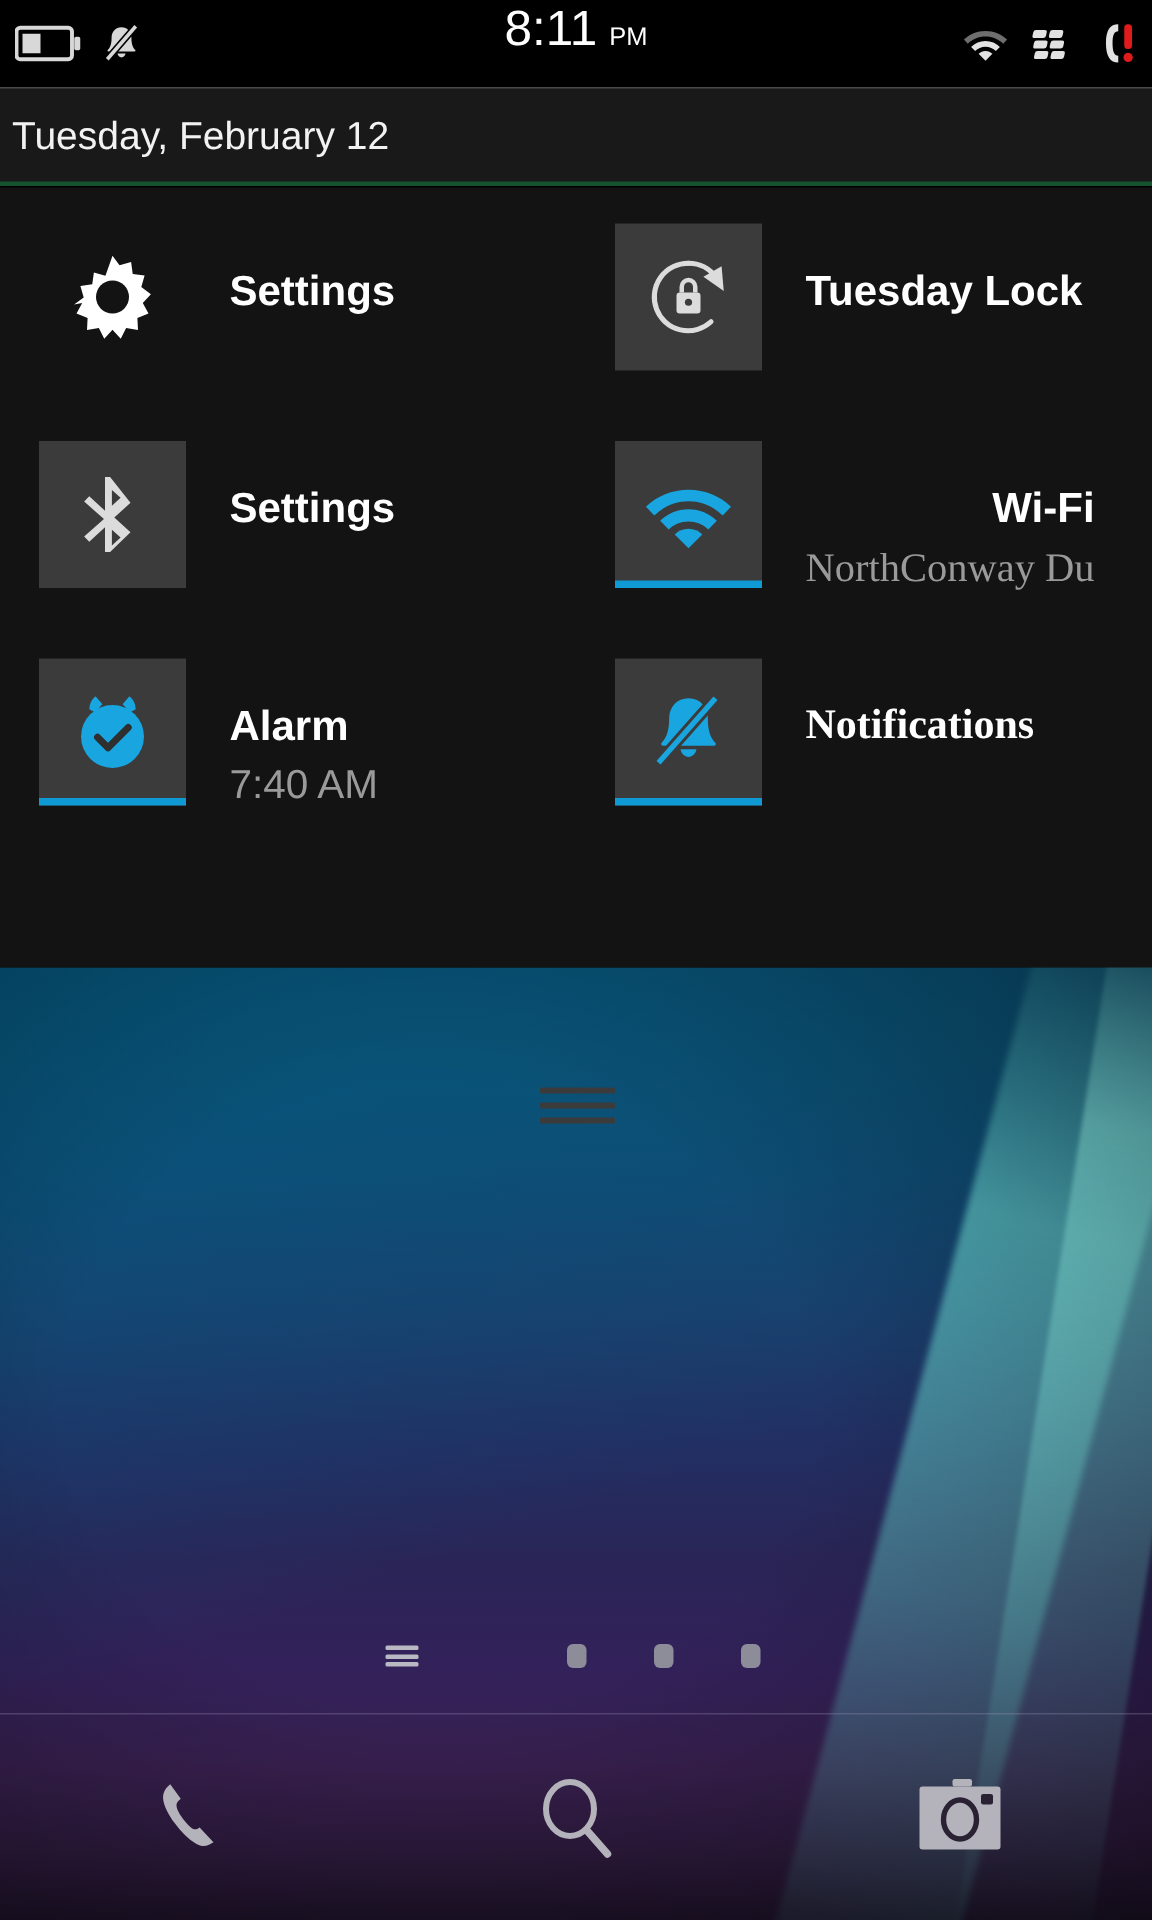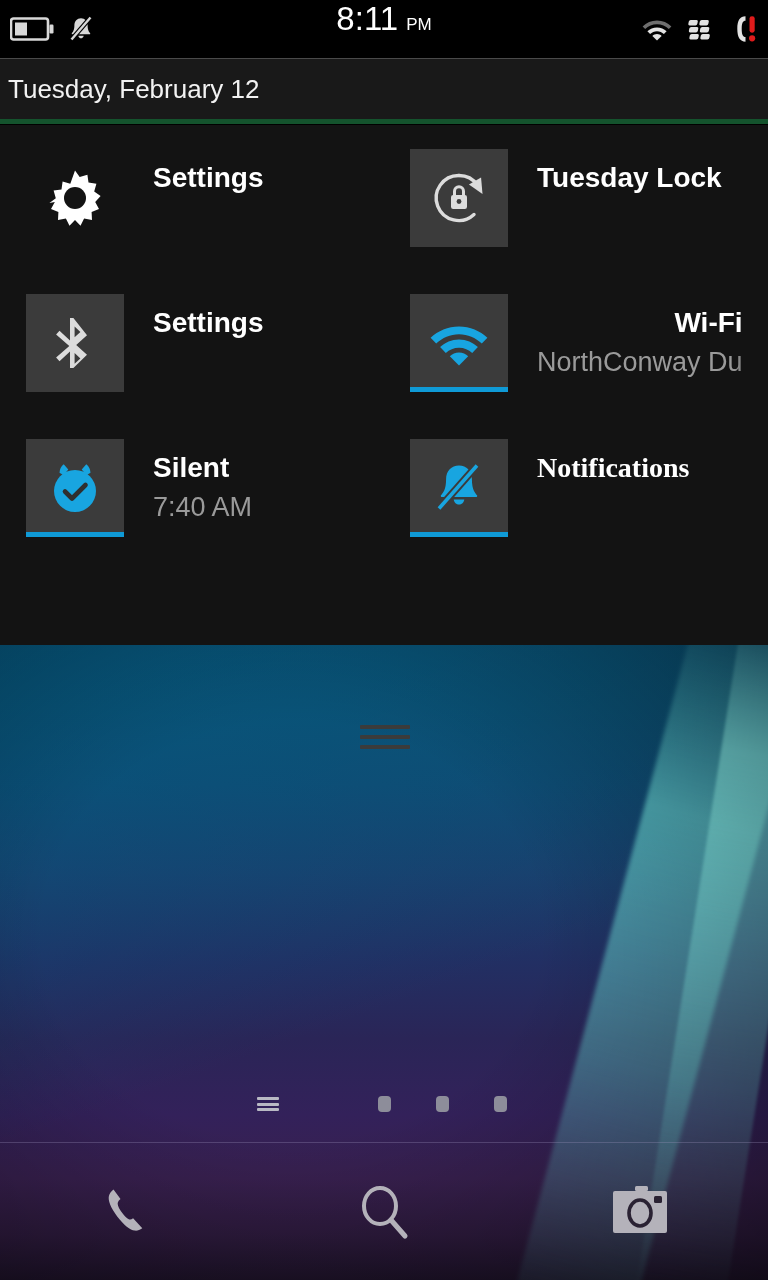--- a/index.html
+++ b/index.html
@@ -62,21 +62,21 @@
                display:flex; align-items:baseline; justify-content:center; }
   .sb-right { position:absolute; right:10px; top:0; height:58px; display:flex; align-items:center; gap:14px; }
   .clock-time { color:#fff; font-size:33px; letter-spacing:0px; font-weight:400; }
   .clock-ampm { color:#fff; font-size:17px; font-weight:400; margin-left:8px; }
 
   
   .datebar {
     position:absolute; left:0; top:58px; width:768px; height:66px;
     background:#191919;
     border-top:1px solid #4a4a4a;
-    border-bottom:5px solid #14532d;
+    border-bottom:3px solid #14532d;
     display:flex; align-items:center; justify-content:space-between;
     padding:0 8px 0 8px;
   }
   .date-text { color:#f2f2f2; font-size:26px; font-weight:400; }
   .sim-text  { color:#f2f2f2; font-size:26px; font-weight:400; }
 
   
   .panel {
     position:absolute; left:0; top:125px; width:768px; height:520px;
     background:#131313;
@@ -89,27 +89,28 @@
   .tile-icon-wrap {
     position:relative; width:98px; height:98px; margin-left:26px; margin-top:2px;
     flex:0 0 auto;
     display:flex; align-items:center; justify-content:center;
   }
   .tile-icon-wrap.has-bg { background:#3b3b3b; }
   .tile-icon-wrap.plain  { background:transparent; }
   .underline {
     position:absolute; left:0; bottom:0; width:98px; height:5px; background:#0f9ad6;
   }
-  .tile-text { margin-left:29px; margin-top:14px; min-width:0; overflow:hidden; }
+  .tile-text { margin-left:29px; margin-top:30px; min-width:0; overflow:hidden; }
   .tile-title { color:#ffffff; font-size:28px; font-weight:700; line-height:34px; white-space:nowrap; }
   .tile-sub   { color:#9a9a9a; font-size:27px; font-weight:400; line-height:36px; margin-top:4px; white-space:nowrap; }
   .tile-sub.fade {
     -webkit-mask-image:linear-gradient(to right, #000 0px, #000 195px, rgba(0,0,0,0) 250px);
     mask-image:linear-gradient(to right, #000 0px, #000 195px, rgba(0,0,0,0) 250px);
     max-width:250px;
+    font-family:Liberation Serif, serif;
   }
 
   
   .drag-handle { position:absolute; left:360px; top:600px; width:50px; height:30px; }
   .drag-handle i { display:block; width:50px; height:4px; background:#3b3b3b; margin-bottom:6px; border-radius:1px; }
 
   
   .indicators {
     position:absolute; left:0; top:1082px; width:768px;
     display:flex; align-items:center; justify-content:center; gap:0;
@@ -274,21 +275,21 @@
             <svg width="58" height="58" viewBox="0 0 58 58">
               <path d="M13.5 13.8a11.5 11.5 0 0 1 4.2-8.6l4.6 5.3a9 9 0 0 0-3.4 6.4z" fill="#18a5e0"></path>
               <path d="M44.5 13.8a11.5 11.5 0 0 0-4.2-8.6l-4.6 5.3a9 9 0 0 1 3.4 6.4z" fill="#18a5e0"></path>
               <circle cx="29" cy="32" r="21" fill="#18a5e0"></circle>
               <path d="M19 32.5l7 7 13.5-13.5" fill="none" stroke="#2f2f2f" stroke-width="4.6" stroke-linecap="round" stroke-linejoin="round"></path>
             </svg>
           </span>
           <div class="underline"></div>
         </div>
         <div class="tile-text">
-          <div class="tile-title">Silent</div>
+          <div class="tile-title">Alarm</div>
           <div class="tile-sub">7:40 AM</div>
         </div>
       </div>
 
       <div class="tile" style="left:384px; top:312px;font-family:Liberation Serif, serif;">
         <div class="tile-icon-wrap has-bg">
           <span>
             <svg width="58" height="58" viewBox="0 0 58 58">
               <path d="M29 6.5c-7.6 0-12.9 5.7-12.9 13.5 0 11-3.3 14.1-5.1 16.3-.6.8 0 1.8 1 1.8h34c1 0 1.6-1 1-1.8-1.8-2.2-5.1-5.3-5.1-16.3C41.9 12.2 36.6 6.5 29 6.5z" fill="#18a5e0"></path>
               <path d="M23.7 40.5c.4 2.9 2.7 5.1 5.3 5.1s4.9-2.2 5.3-5.1z" fill="#18a5e0"></path>

